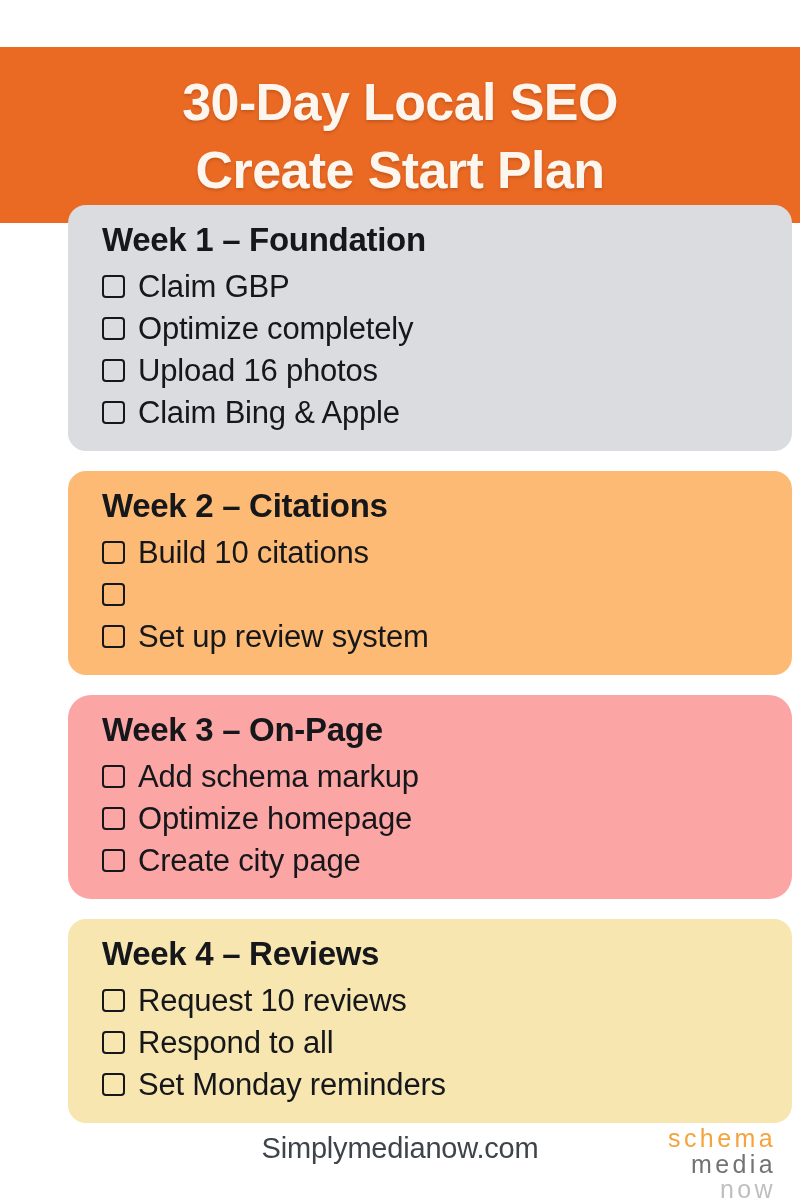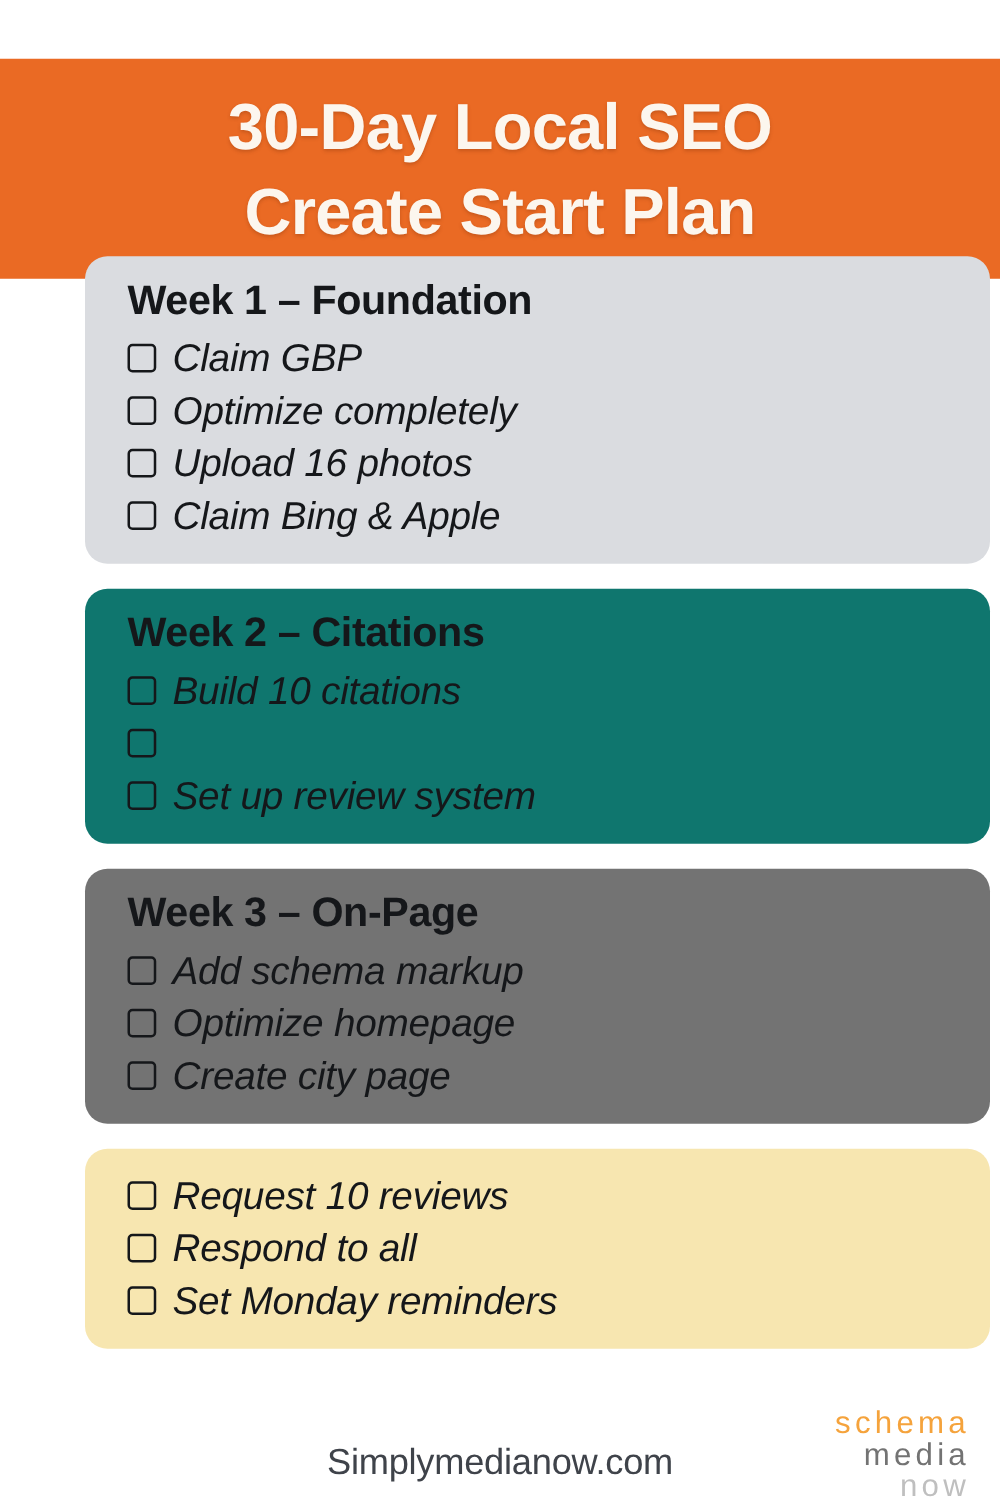--- a/index.html
+++ b/index.html
@@ -58,21 +58,20 @@
     font-weight: bold;
     color: #15171a;
     letter-spacing: -0.3px;
     margin-bottom: 6px;
     white-space: nowrap;
   }
   .checklist {
     list-style: none;
     margin: 0;
     padding: 0;
-    font-style: italic;
   }
   .check-item {
     display: flex;
     align-items: center;
     height: 42px;
   }
   .checkbox {
     flex: 0 0 auto;
     width: 23px;
     height: 23px;
@@ -93,21 +92,21 @@
   .footer {
     position: absolute;
     left: 0;
     top: 1118px;
     width: 800px;
     height: 82px;
   }
   .footer-url {
     position: absolute;
     left: 0;
-    top: 36px;
+    top: 14px;
     width: 800px;
     text-align: center;
     font-size: 29px;
     color: #3F434A;
     letter-spacing: -0.2px;
   }
   .logo {
     position: absolute;
     right: 24px;
     top: 8px;
@@ -149,56 +148,57 @@
         <span class="checkbox"></span>
         <span class="check-label">Upload 16 photos</span>
       </li>
       <li class="check-item">
         <span class="checkbox"></span>
         <span class="check-label">Claim Bing &amp; Apple</span>
       </li>
     </ul>
   </div>
 
-  <div class="card" style="background: #0f766e;">
+  <div class="card" style="background: #fdba74;">
     <div class="card-title">Week 2 – Citations</div>
     <ul class="checklist">
       <li class="check-item">
         <span class="checkbox"></span>
         <span class="check-label">Build 10 citations</span>
       </li>
       <li class="check-item">
         <span class="checkbox"></span>
       </li>
       <li class="check-item">
         <span class="checkbox"></span>
         <span class="check-label">Set up review system</span>
       </li>
     </ul>
   </div>
 
-  <div class="card" style="background: #737373;">
+  <div class="card" style="background: #fca5a5; border-radius: 23px;">
     <div class="card-title">Week 3 – On-Page</div>
     <ul class="checklist">
       <li class="check-item">
         <span class="checkbox"></span>
         <span class="check-label">Add schema markup</span>
       </li>
       <li class="check-item">
         <span class="checkbox"></span>
         <span class="check-label">Optimize homepage</span>
       </li>
       <li class="check-item">
         <span class="checkbox"></span>
         <span class="check-label">Create city page</span>
       </li>
     </ul>
   </div>
 
   <div class="card" style="background: rgb(247, 230, 176);">
+    <div class="card-title">Week 4 – Reviews</div>
     <ul class="checklist">
       <li class="check-item">
         <span class="checkbox"></span>
         <span class="check-label">Request 10 reviews</span>
       </li>
       <li class="check-item">
         <span class="checkbox"></span>
         <span class="check-label">Respond to all</span>
       </li>
       <li class="check-item">

